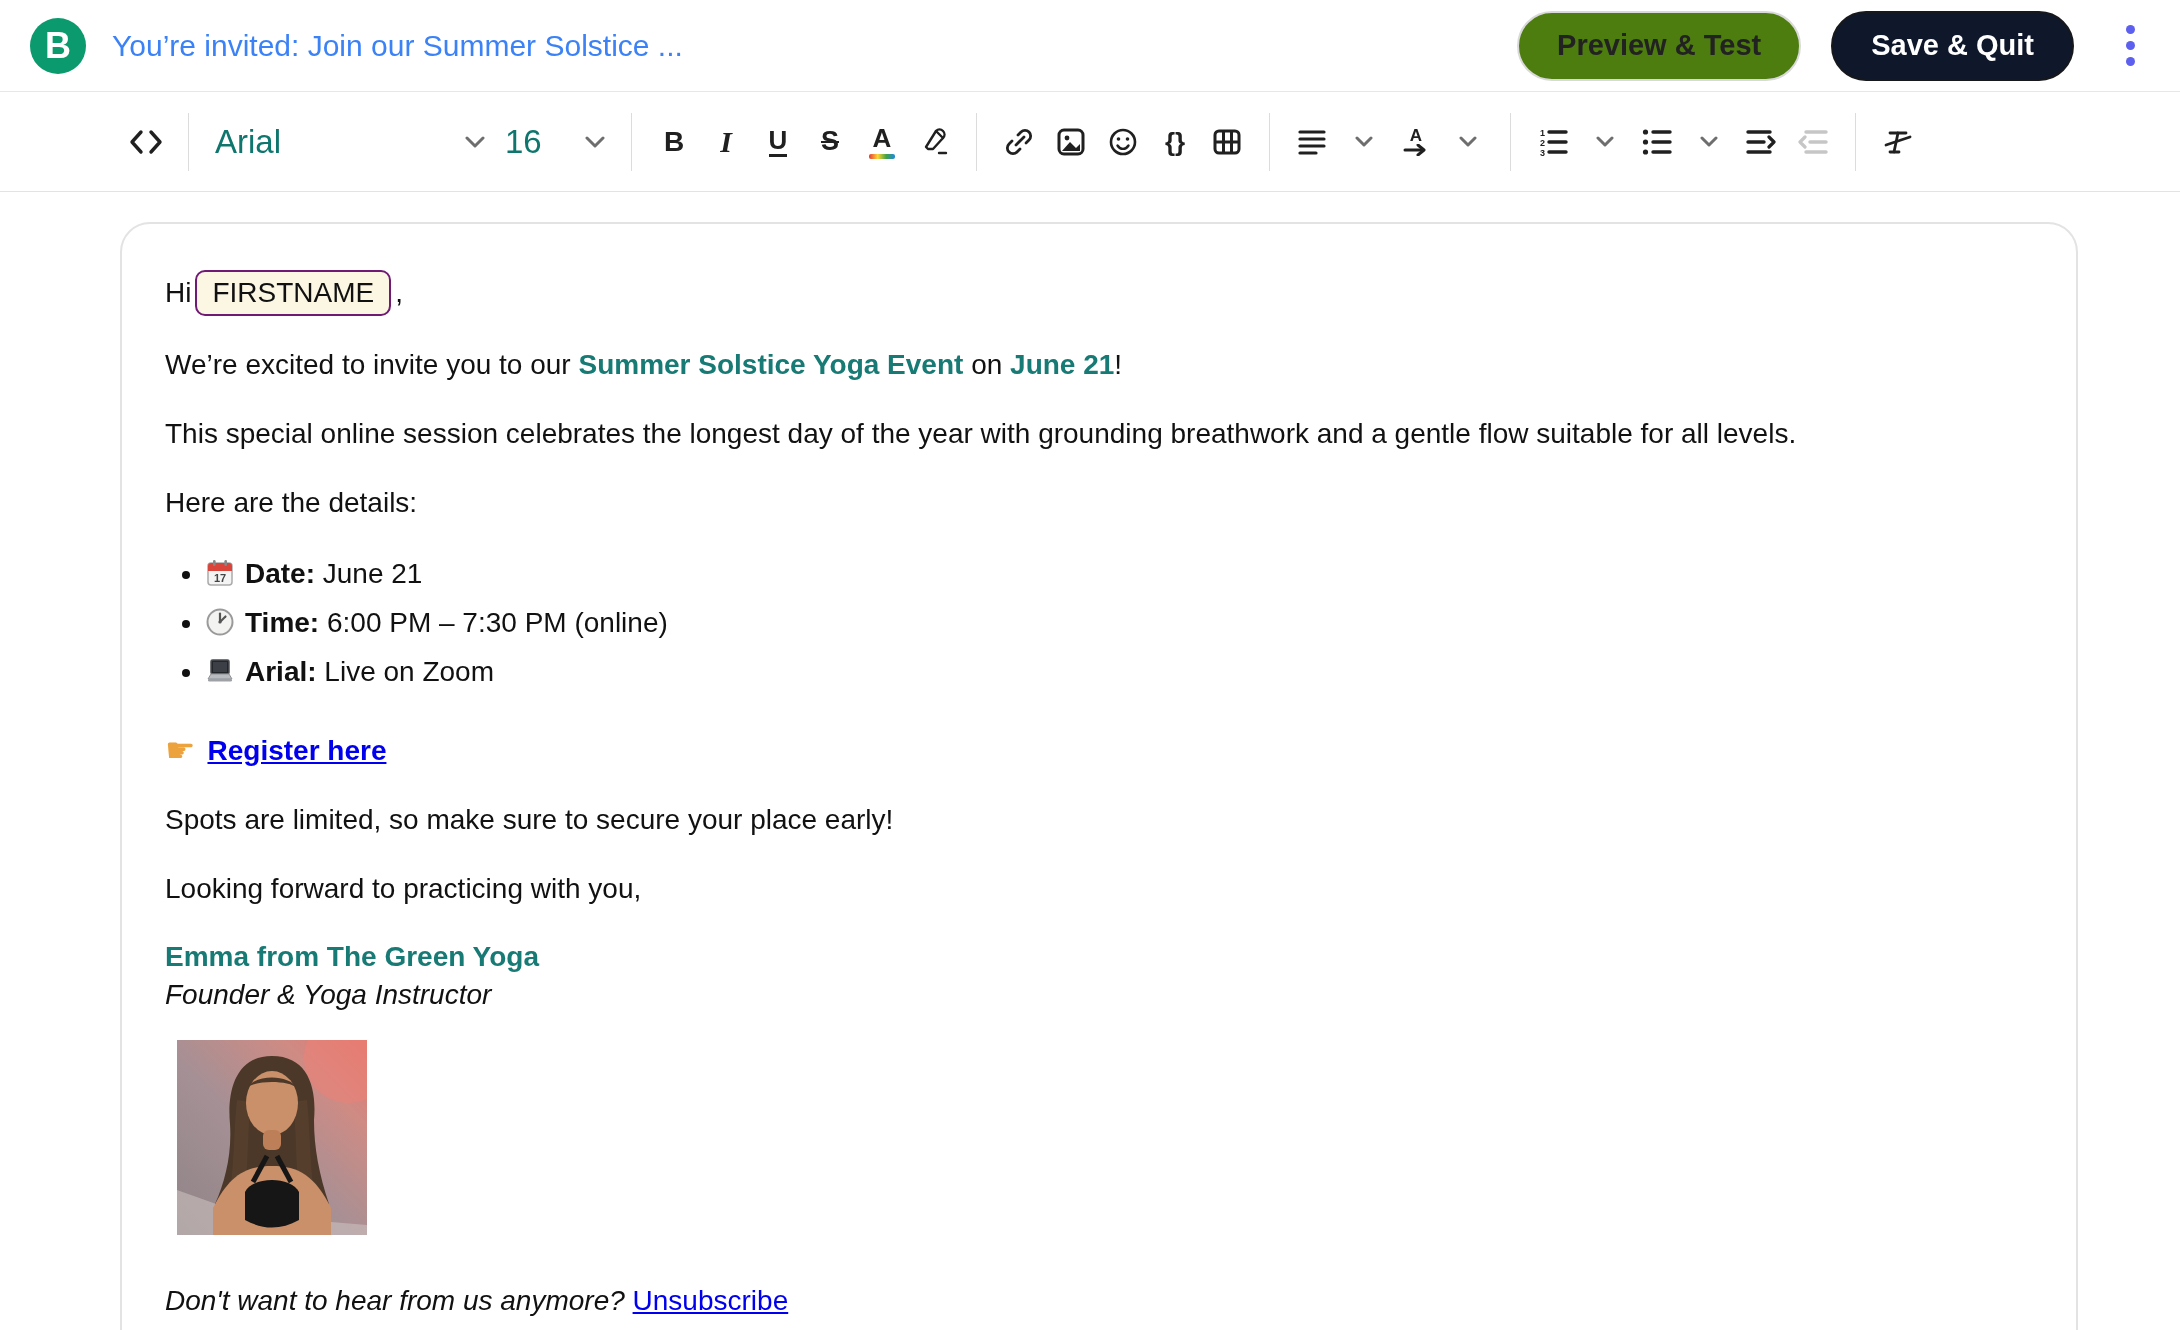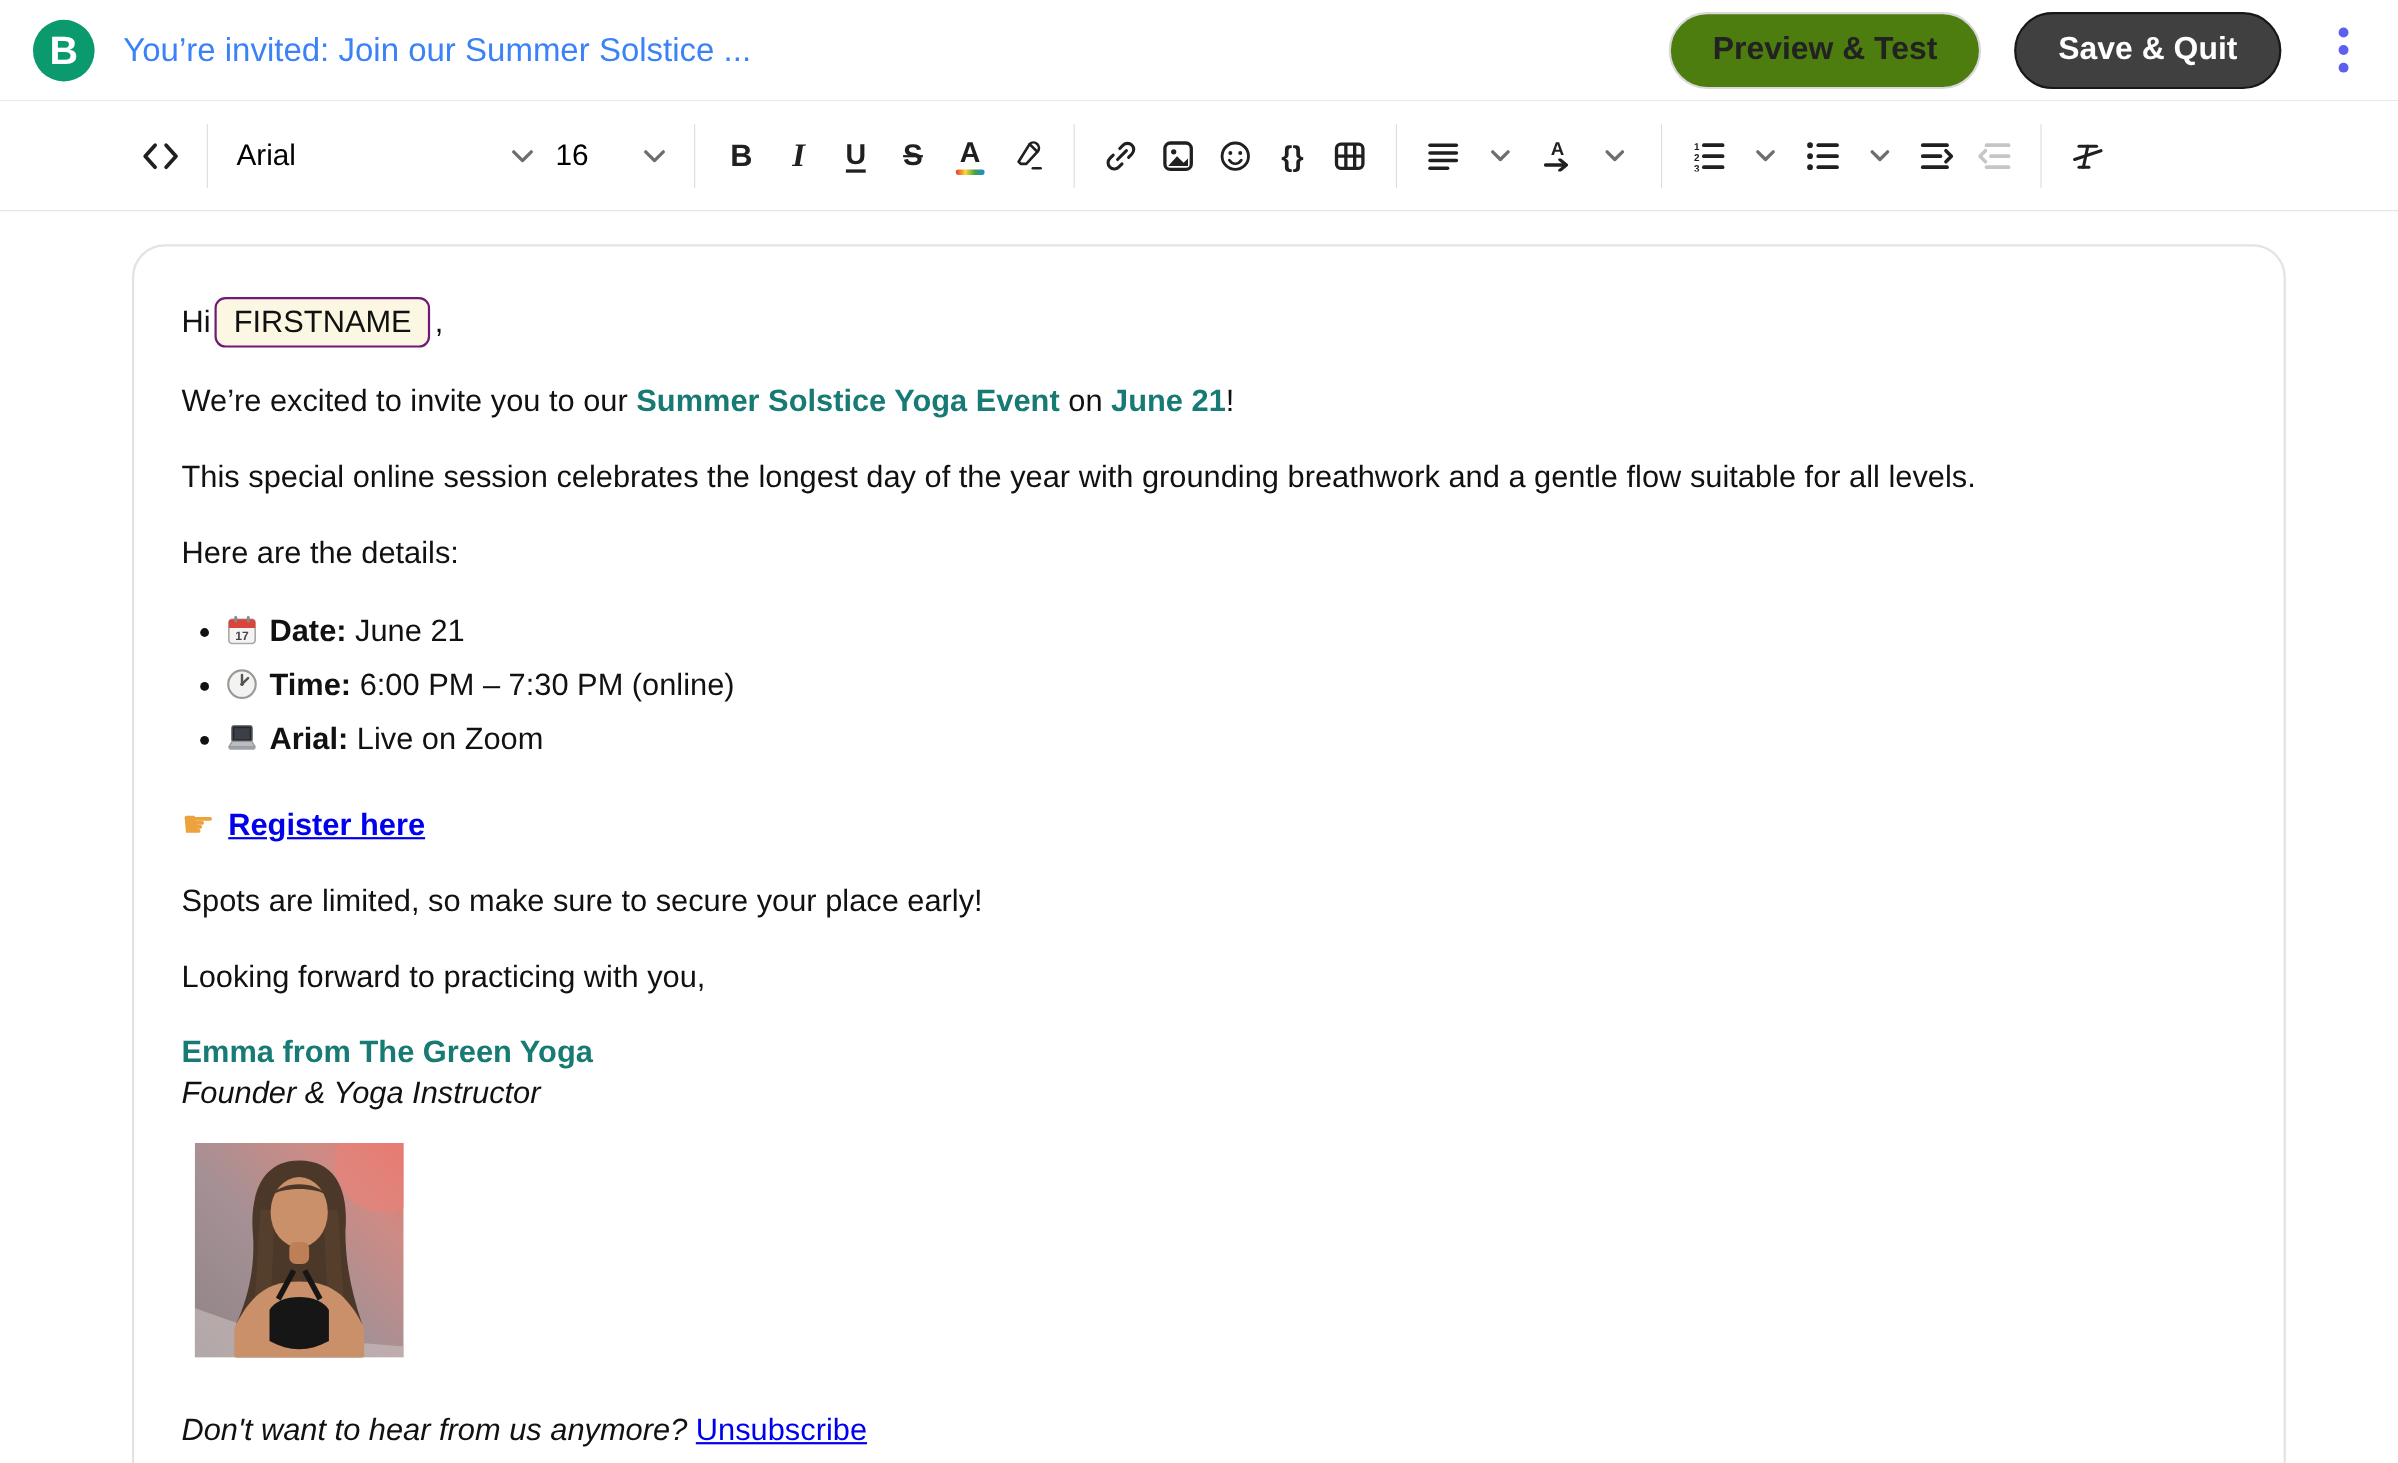--- a/index.html
+++ b/index.html
@@ -21,21 +21,21 @@
   .logo{width:56px;height:56px;border-radius:50%;background:var(--brand-green);
     color:#fff;display:flex;align-items:center;justify-content:center;
     font-size:36px;font-weight:800;flex:0 0 auto;}
   .doc-title{font-size:30px;font-weight:500;color:#3b82f6;margin-left:26px;flex:1 1 auto;
     white-space:nowrap;overflow:hidden;text-overflow:ellipsis;}
   .top-actions{display:flex;align-items:center;gap:30px;}
   .btn{height:70px;padding:0 38px;border-radius:38px;font-size:29px;font-weight:700;
     display:flex;align-items:center;justify-content:center;cursor:pointer;
     font-family:"Liberation Sans",sans-serif;}
   .btn-secondary{background:#4d7c0f;border:2px solid #d9d9d9;color:#222;}
-  .btn-primary{background:#404040;border:2px solid #17181b;color:#fff;}
+  .btn-primary{background:#0f172a;border:2px solid #17181b;color:#fff;}
   .kebab{width:40px;height:56px;display:flex;flex-direction:column;align-items:center;
     justify-content:center;gap:7px;cursor:pointer;margin-left:6px;}
   .kebab i{width:9px;height:9px;border-radius:50%;background:var(--menu-dot);display:block;}
 
   
   .toolbar{height:100px;display:flex;align-items:center;padding:0 0 0 120px;
     border-bottom:1px solid #e3e3e3;background:#fff;}
   .tsep{width:1px;height:58px;background:#dcdcdc;margin:0 16px;flex:0 0 auto;}
   .tbtn{min-width:52px;height:60px;display:flex;align-items:center;justify-content:center;
     border-radius:8px;cursor:pointer;color:var(--icon-dark);flex:0 0 auto;padding:0 6px;}
@@ -44,21 +44,21 @@
   .glyph{font-size:28px;font-weight:700;line-height:1;}
   .glyph-italic{font-family:"Liberation Serif",serif;font-style:italic;font-size:30px;font-weight:600;}
   .glyph-under{font-weight:600;border-bottom:3px solid #202020;padding-bottom:1px;font-size:26px;}
   .glyph-strike{font-weight:600;text-decoration:line-through;font-size:27px;}
   .acolor{display:flex;flex-direction:column;align-items:center;line-height:1;}
   .acolor .a{font-size:26px;font-weight:700;}
   .acolor .bar{width:26px;height:5px;margin-top:3px;border-radius:2px;
     background:linear-gradient(90deg,#e53935,#fdd835,#43a047,#1e88e5);}
   .dd{display:flex;align-items:center;justify-content:space-between;cursor:pointer;
     height:60px;padding:0 10px;border-radius:8px;}
-  .dd .lbl{font-size:27px;color:#000000;}
+  .dd .lbl{font-size:33px;color:#0f766e;}
   .chev{margin-left:14px;flex:0 0 auto;}
   .dd-font{width:290px;}
   .dd-size{width:120px;}
   .dirbox{display:flex;flex-direction:column;align-items:center;line-height:1;}
   .dirbox .a{font-size:17px;font-weight:700;}
 
   
   .canvas{padding:30px 0 0 0;}
   .card{margin-left:120px;width:1958px;min-height:1110px;background:#fff;
     border:2px solid #e3e3e3;border-radius:30px;padding:46px 80px 60px 43px;}

